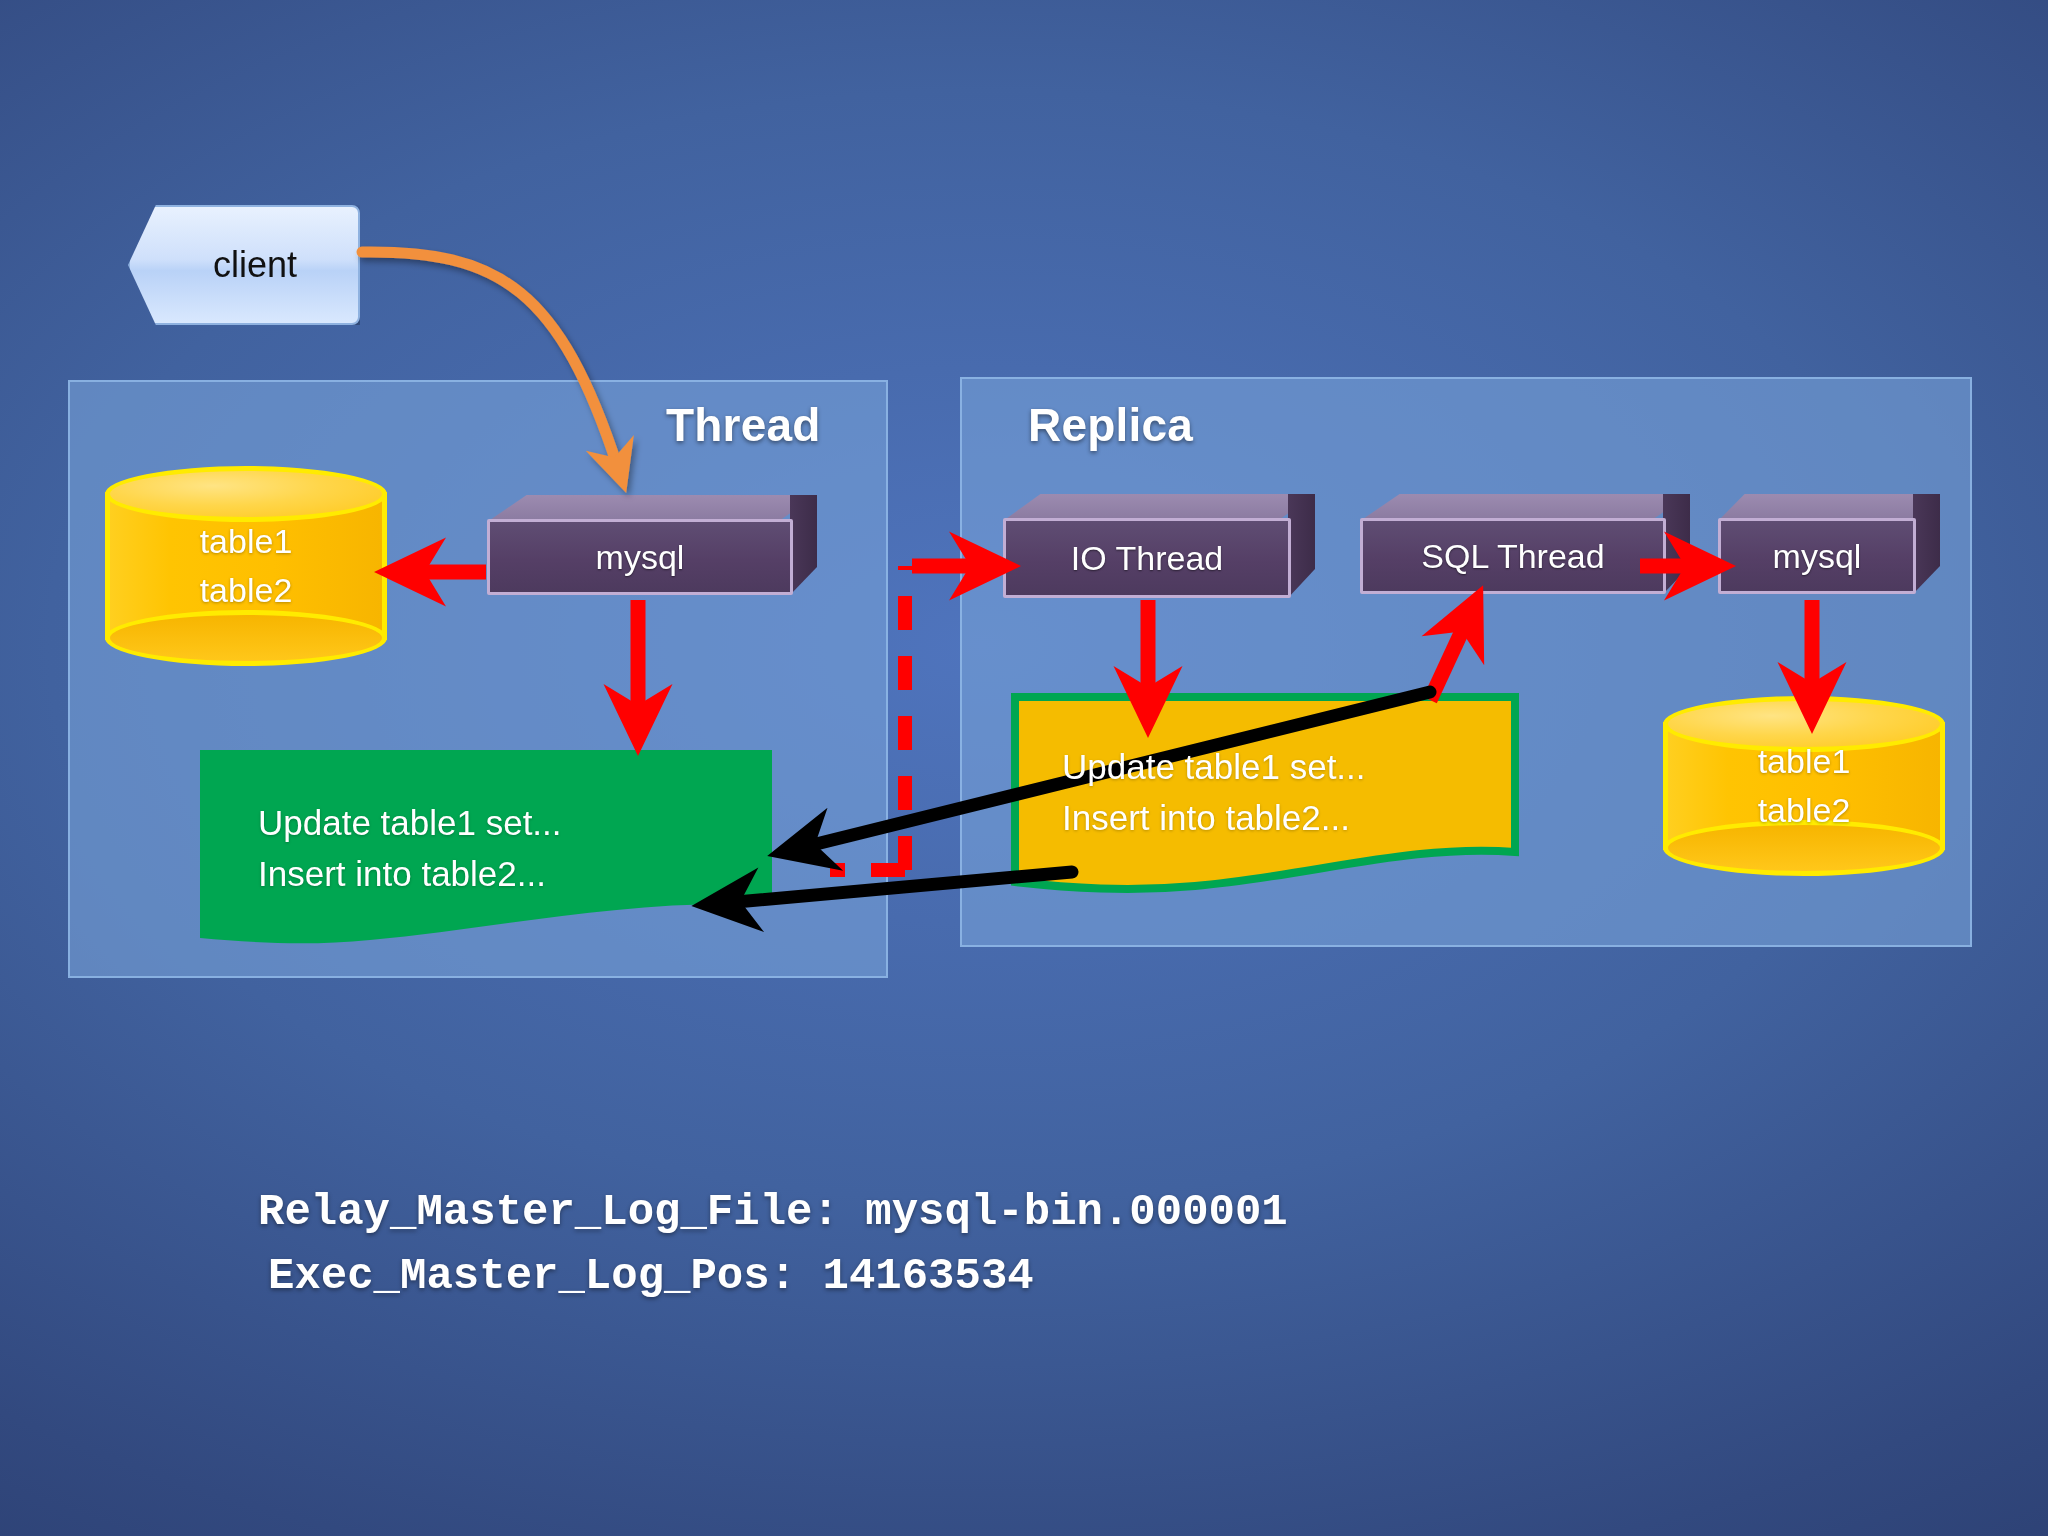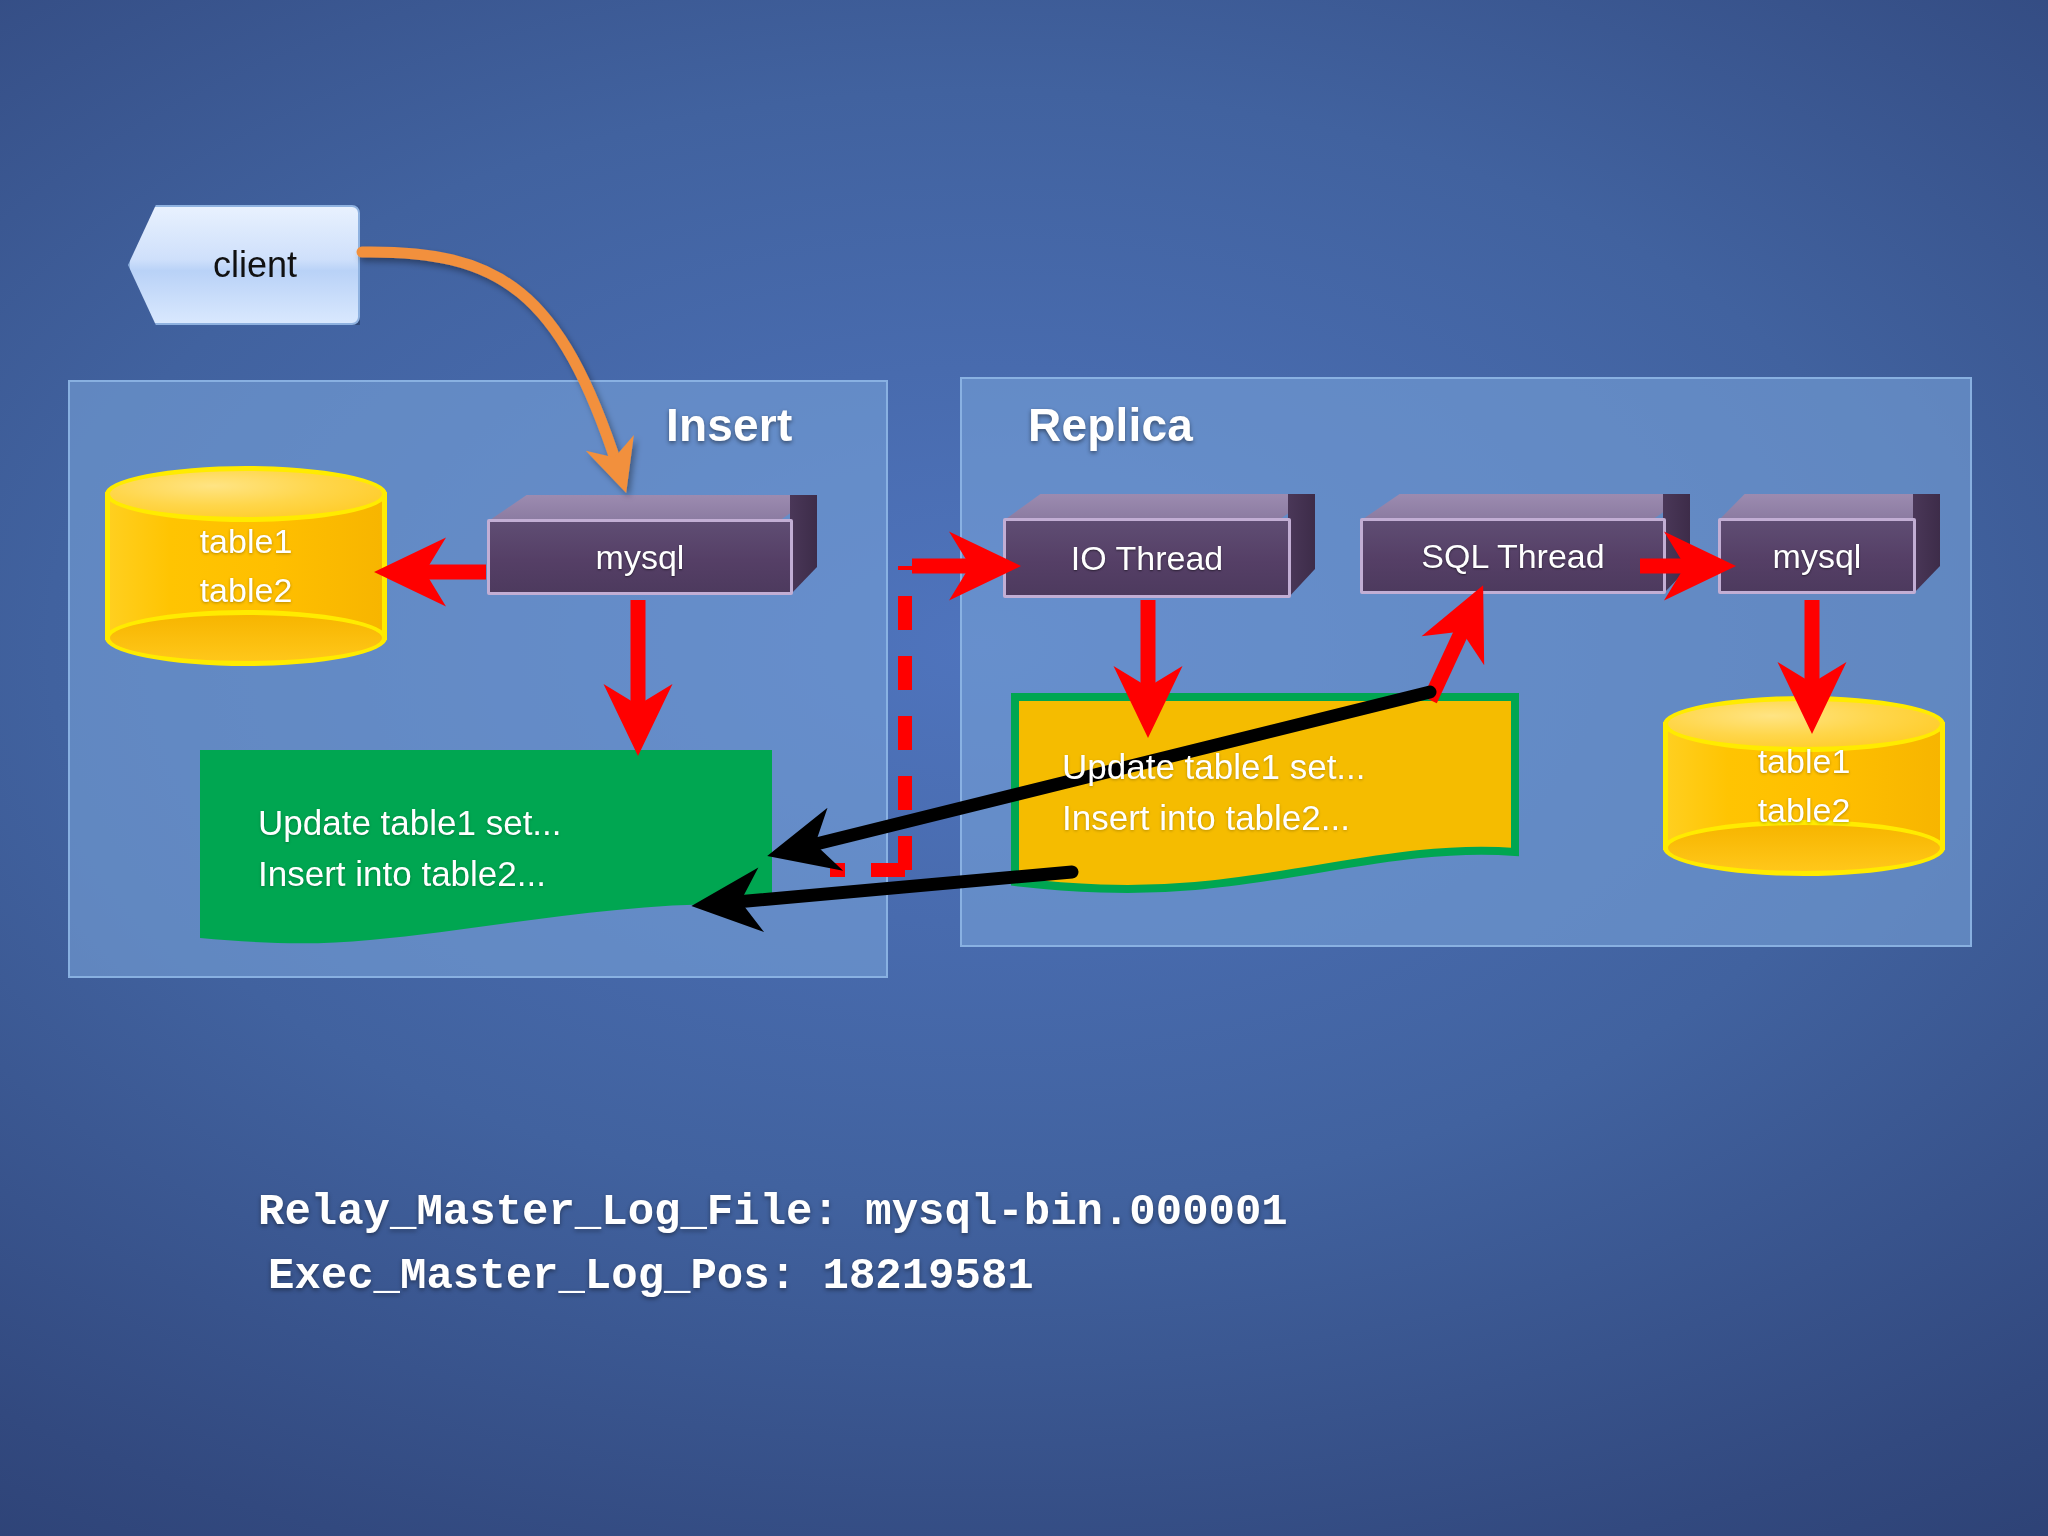--- a/index.html
+++ b/index.html
@@ -128,21 +128,21 @@
   svg.ov{position:absolute;left:0;top:0;width:2048px;height:1536px;pointer-events:none;}
 </style>
 </head>
 <body>
 
 <div id="slide">
 
   <div class="panel" style="left:68px;top:380px;width:820px;height:598px;"></div>
   <div class="panel" style="left:960px;top:377px;width:1012px;height:570px;"></div>
 
-  <div class="panel-title" style="left:666px;top:398px;">Insert</div>
+  <div class="panel-title" style="left:666px;top:398px;">Thread</div>
   <div class="panel-title" style="left:1028px;top:398px;">Replica</div>
 
   <div class="client" style="left:128px;top:205px;width:232px;height:120px;">
     <span>client</span>
   </div>
 
   <div class="cyl" style="left:105px;top:466px;width:282px;height:200px;">
     <div class="body"></div>
     <div class="bot"></div>
     <div class="top"></div>
@@ -247,15 +247,15 @@
     <path d="M1640,566 L1700,566" stroke="#ff0000" stroke-width="15" fill="none" stroke-linecap="butt" marker-end="url(#mRed)"></path>
 
     <path d="M1812,600 L1812,698" stroke="#ff0000" stroke-width="15" fill="none" stroke-linecap="butt" marker-end="url(#mRed)"></path>
 
     <path d="M1430,692 L800,848" stroke="#000000" stroke-width="13" fill="none" stroke-linecap="round" marker-end="url(#mBlack)"></path>
 
     <path d="M1072,872 L725,903" stroke="#000000" stroke-width="13" fill="none" stroke-linecap="round" marker-end="url(#mBlack)"></path>
   </svg>
 
   <div class="code" style="left:258px;top:1188px;">Relay_Master_Log_File: mysql-bin.000001</div>
-  <div class="code" style="left:268px;top:1252px;">Exec_Master_Log_Pos: 18219581</div>
+  <div class="code" style="left:268px;top:1252px;">Exec_Master_Log_Pos: 14163534</div>
 
 </div>
 
 </body></html>

